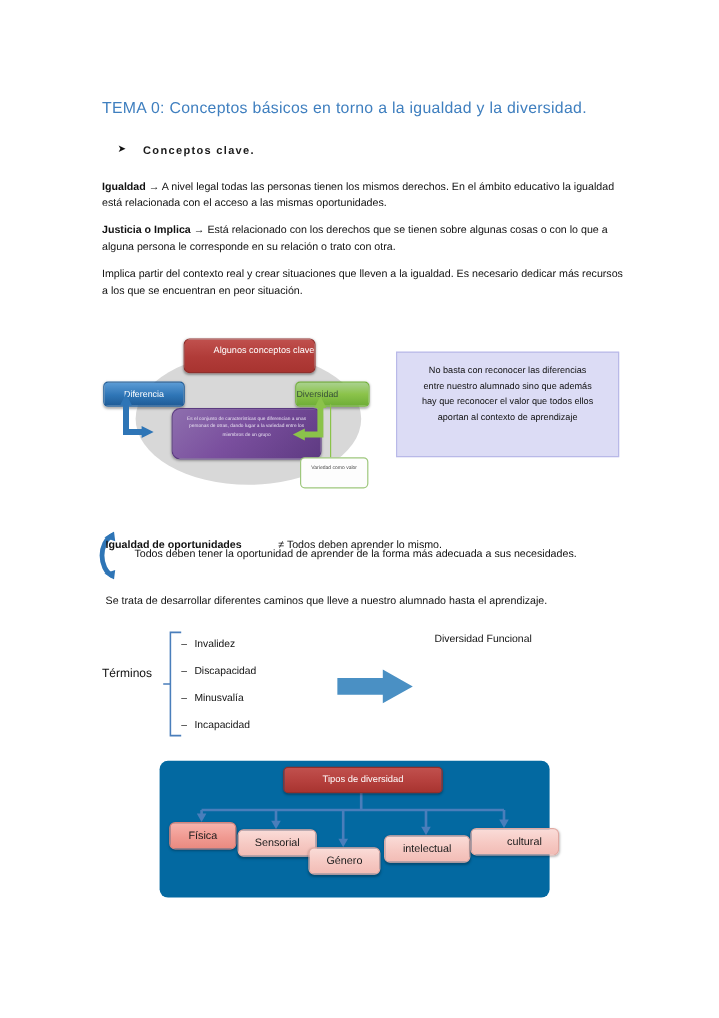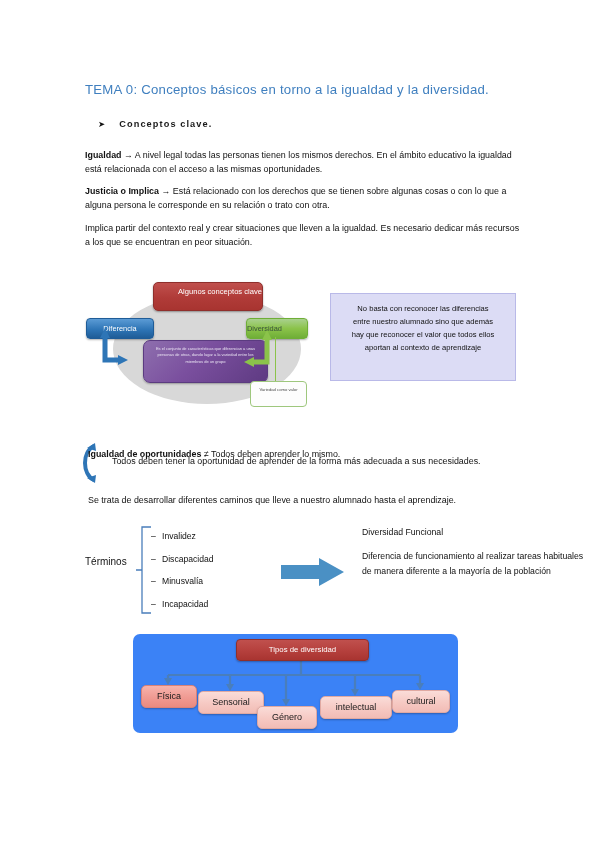--- a/index.html
+++ b/index.html
@@ -94,21 +94,21 @@
     padding:8px 20px;box-sizing:border-box;
   }
 
   
   .opp-arrow{position:absolute;left:78px;top:443px;width:22px;height:40px;}
   .opp{
     position:absolute;left:88px;width:440px;
     font-size:8.9px;line-height:1.6;color:#111;
   }
   .opp-1{top:447px;font-weight:bold;}
-  .opp-1 span.norm{font-weight:normal;}
+  .opp-1 span.norm{font-weight:normal;margin-left:28px;}
   .opp-2{top:454px;margin-left:24px;}
   .opp-3{top:493px;}
 
   
   .terms{position:absolute;left:85px;top:525px;width:440px;height:95px;}
   .terms-label{
     position:absolute;left:0px;top:31px;font-size:10px;font-weight:normal;color:#111;
   }
   .terms-brace{position:absolute;left:50px;top:0px;width:18px;height:90px;}
   .terms-list{position:absolute;left:66px;top:0px;width:120px;}
@@ -116,22 +116,22 @@
     font-size:8.6px;color:#111;height:22.5px;line-height:22.5px;white-space:nowrap;
   }
   .terms-item .dash{display:inline-block;width:11px;color:#111;}
   .big-arrow{position:absolute;left:196px;top:32px;width:64px;height:30px;}
   .terms-right{position:absolute;left:277px;top:0px;width:230px;}
   .tr-title{font-size:8.7px;color:#111;margin:2px 0 12px 0;}
   .tr-body{font-size:8.7px;line-height:1.72;color:#111;}
 
   
   .diagram2{
-    position:absolute;left:133px;top:634px;width:325px;height:99px;
-    background:#3b82f6;border-radius:7px;
+    position:absolute;left:133px;top:634px;width:325px;height:114px;
+    background:#0369a1;border-radius:7px;
   }
   .d2-head{
     position:absolute;left:103px;top:5px;width:131px;height:20px;
     background:linear-gradient(180deg,#c0504d 0%,#b5403d 55%,#a83430 100%);
     border:1px solid #8f2f2c;border-radius:4px;
     color:#fff;font-size:7.8px;text-align:center;line-height:20px;
     box-shadow:0 1px 2px rgba(0,0,0,.3);
   }
   .d2-node{
     position:absolute;height:21px;
@@ -146,21 +146,21 @@
     background:linear-gradient(180deg,#fadcd8 0%,#f6c9c3 55%,#f2bcb5 100%);
     border:1px solid #e0a9a2;}
   .n-genero{left:124px;top:72px;width:58px;
     background:linear-gradient(180deg,#fadcd8 0%,#f6c9c3 55%,#f2bcb5 100%);
     border:1px solid #e0a9a2;}
   .n-intelectual{left:187px;top:62px;width:70px;
     background:linear-gradient(180deg,#fadcd8 0%,#f6c9c3 55%,#f2bcb5 100%);
     border:1px solid #e0a9a2;}
   .n-cultural{left:259px;top:56px;width:56px;
     background:linear-gradient(180deg,#fadcd8 0%,#f6c9c3 55%,#f2bcb5 100%);
-    border:1px solid #e0a9a2;}
+    border:1px solid #e0a9a2;padding-left:16px;}
   .d2-svg{position:absolute;left:0;top:0;width:325px;height:99px;}
 </style>
 </head>
 <body>
 
 <div class="page">
 
   <div class="doc-title">TEMA 0: Conceptos básicos en torno a la igualdad y la diversidad.</div>
 
   <div class="bullet-head">
@@ -232,21 +232,20 @@
       <div class="terms-item"><span class="dash">–</span><span>Minusvalía</span></div>
       <div class="terms-item"><span class="dash">–</span><span>Incapacidad</span></div>
     </div>
 
     <svg class="big-arrow" viewBox="0 0 64 30">
       <polygon points="0,8 38,8 38,1 63,15 38,29 38,22 0,22" fill="#4a90c4"></polygon>
     </svg>
 
     <div class="terms-right">
       <div class="tr-title">Diversidad Funcional</div>
-      <div class="tr-body">Diferencia de funcionamiento al realizar tareas habituales de manera diferente a la mayoría de la población</div>
     </div>
   </div>
 
   <div class="diagram2">
     <svg class="d2-svg" viewBox="0 0 325 99">
 
       <path d="M168 25 L168 41" stroke="#4a7ebb" stroke-width="2.2" fill="none"></path>
 
       <path d="M35 41 L287 41" stroke="#4a7ebb" stroke-width="2.2" fill="none"></path>
 

